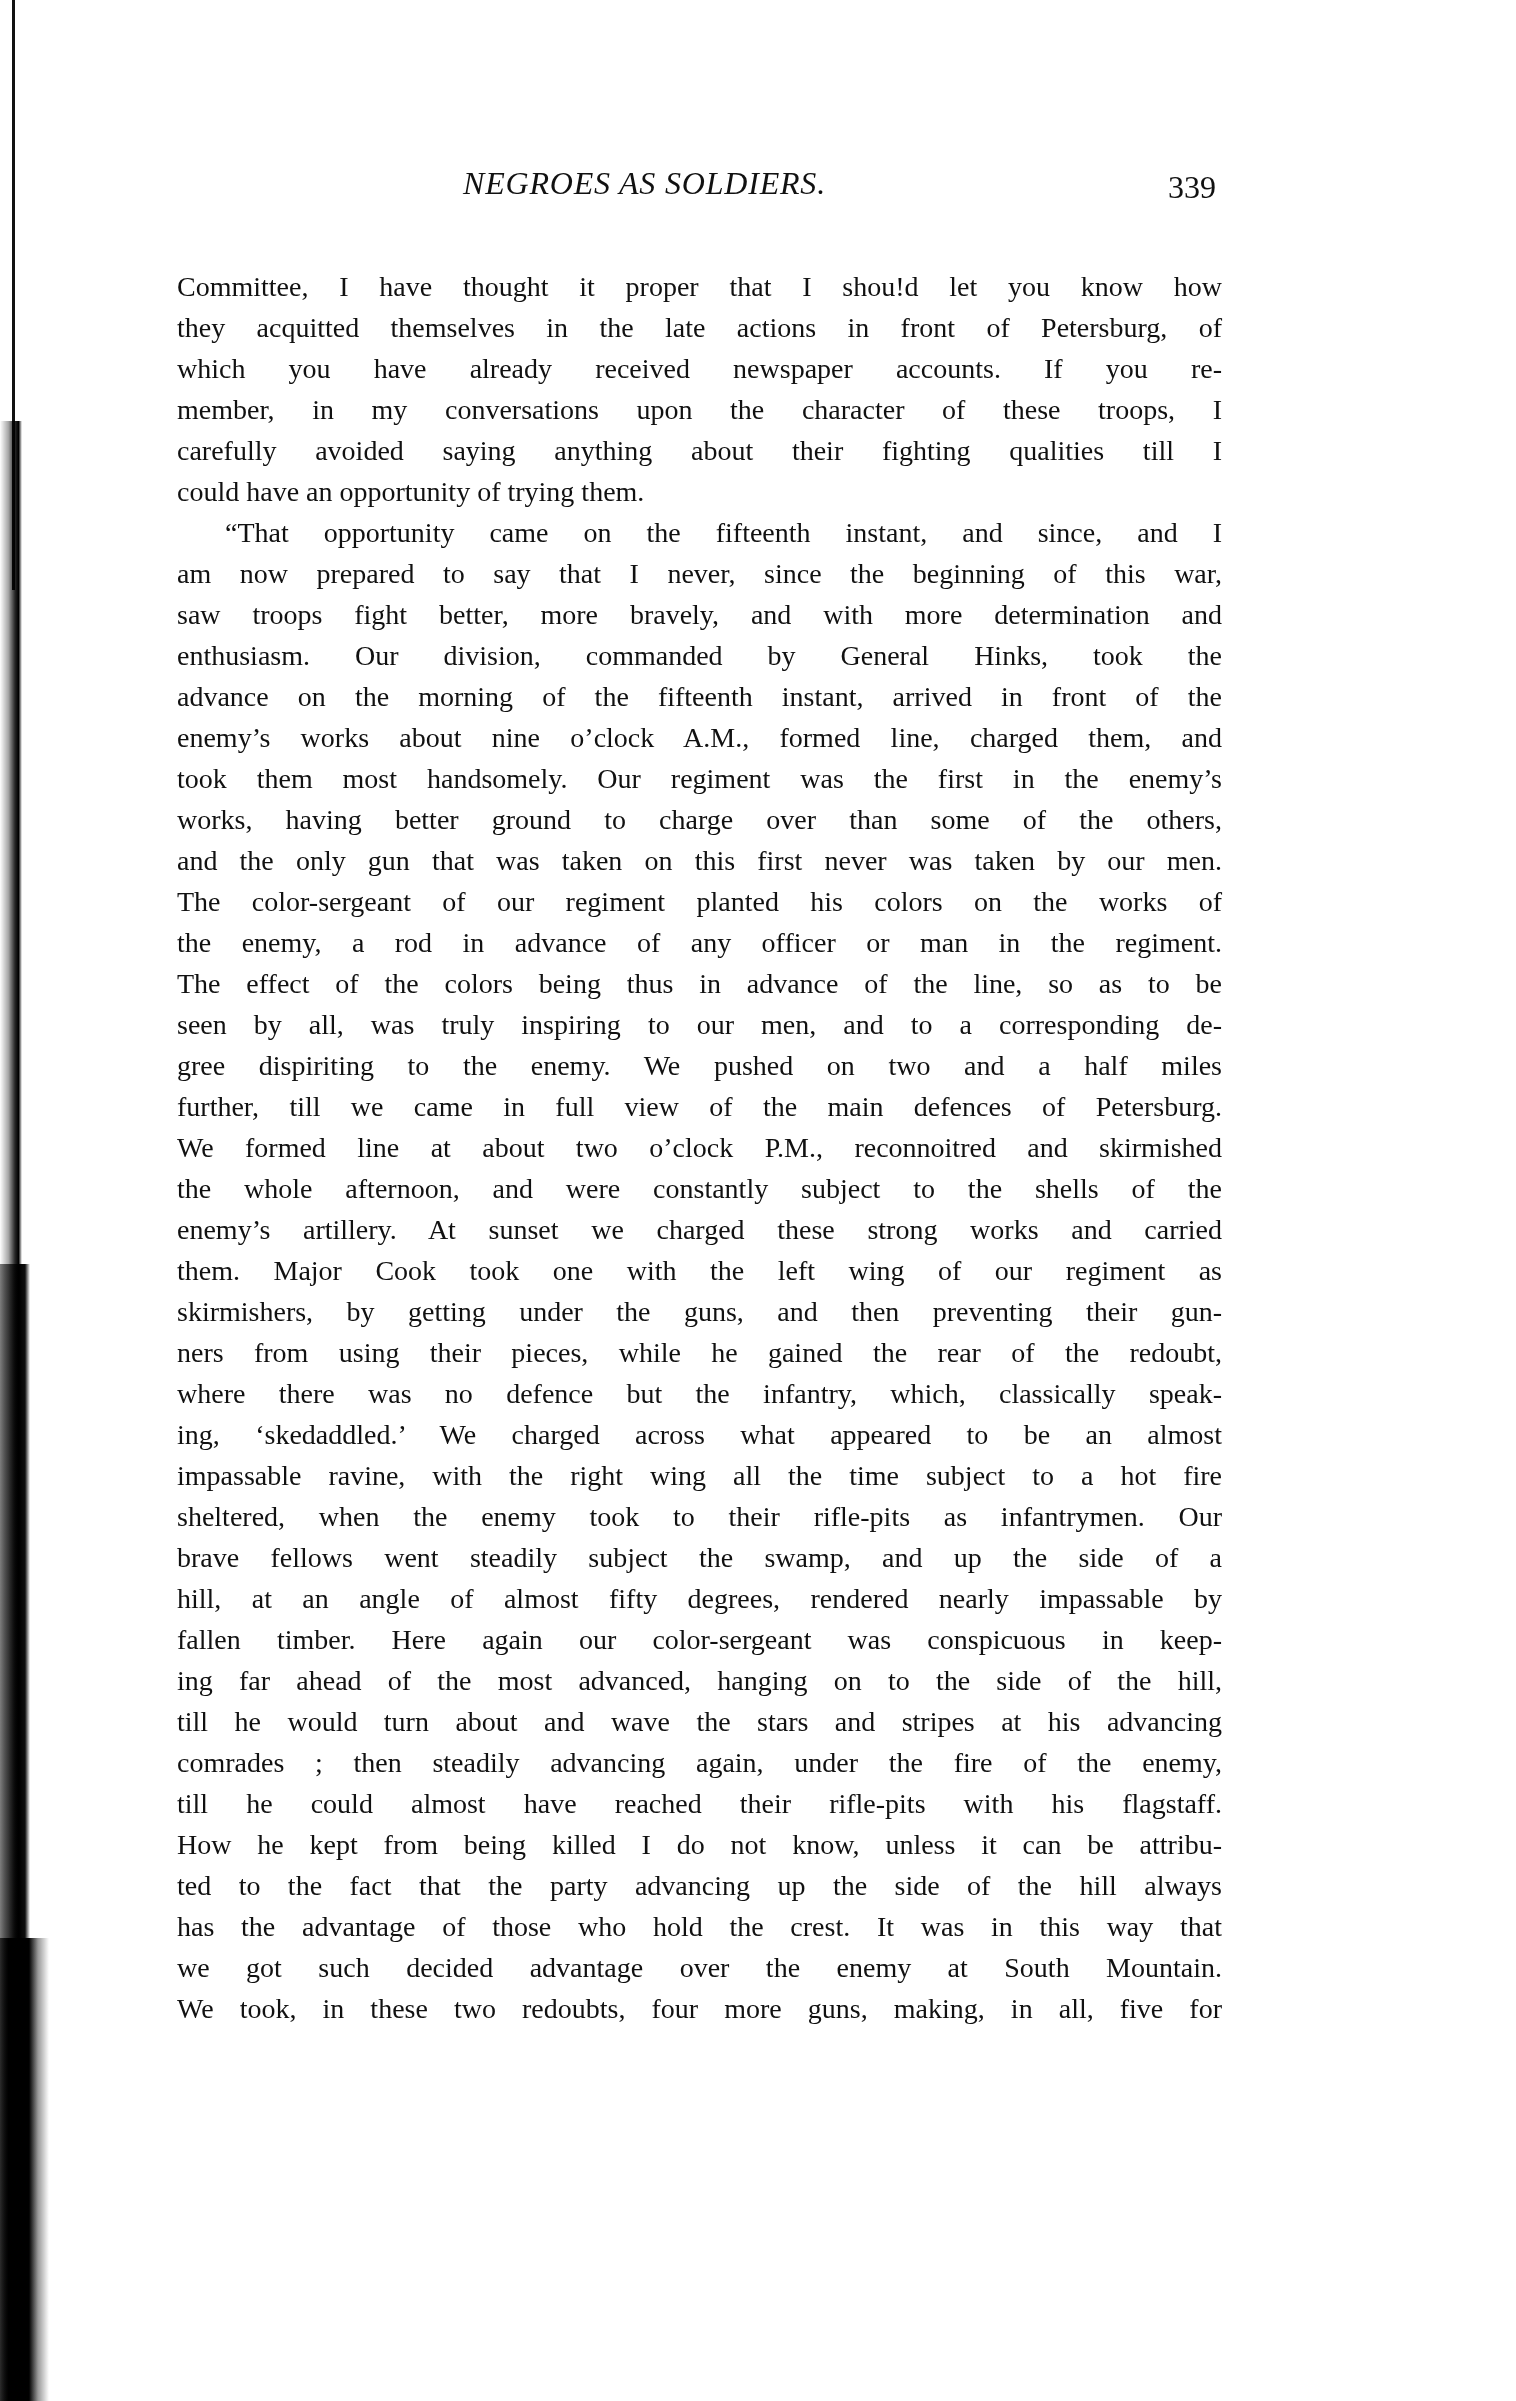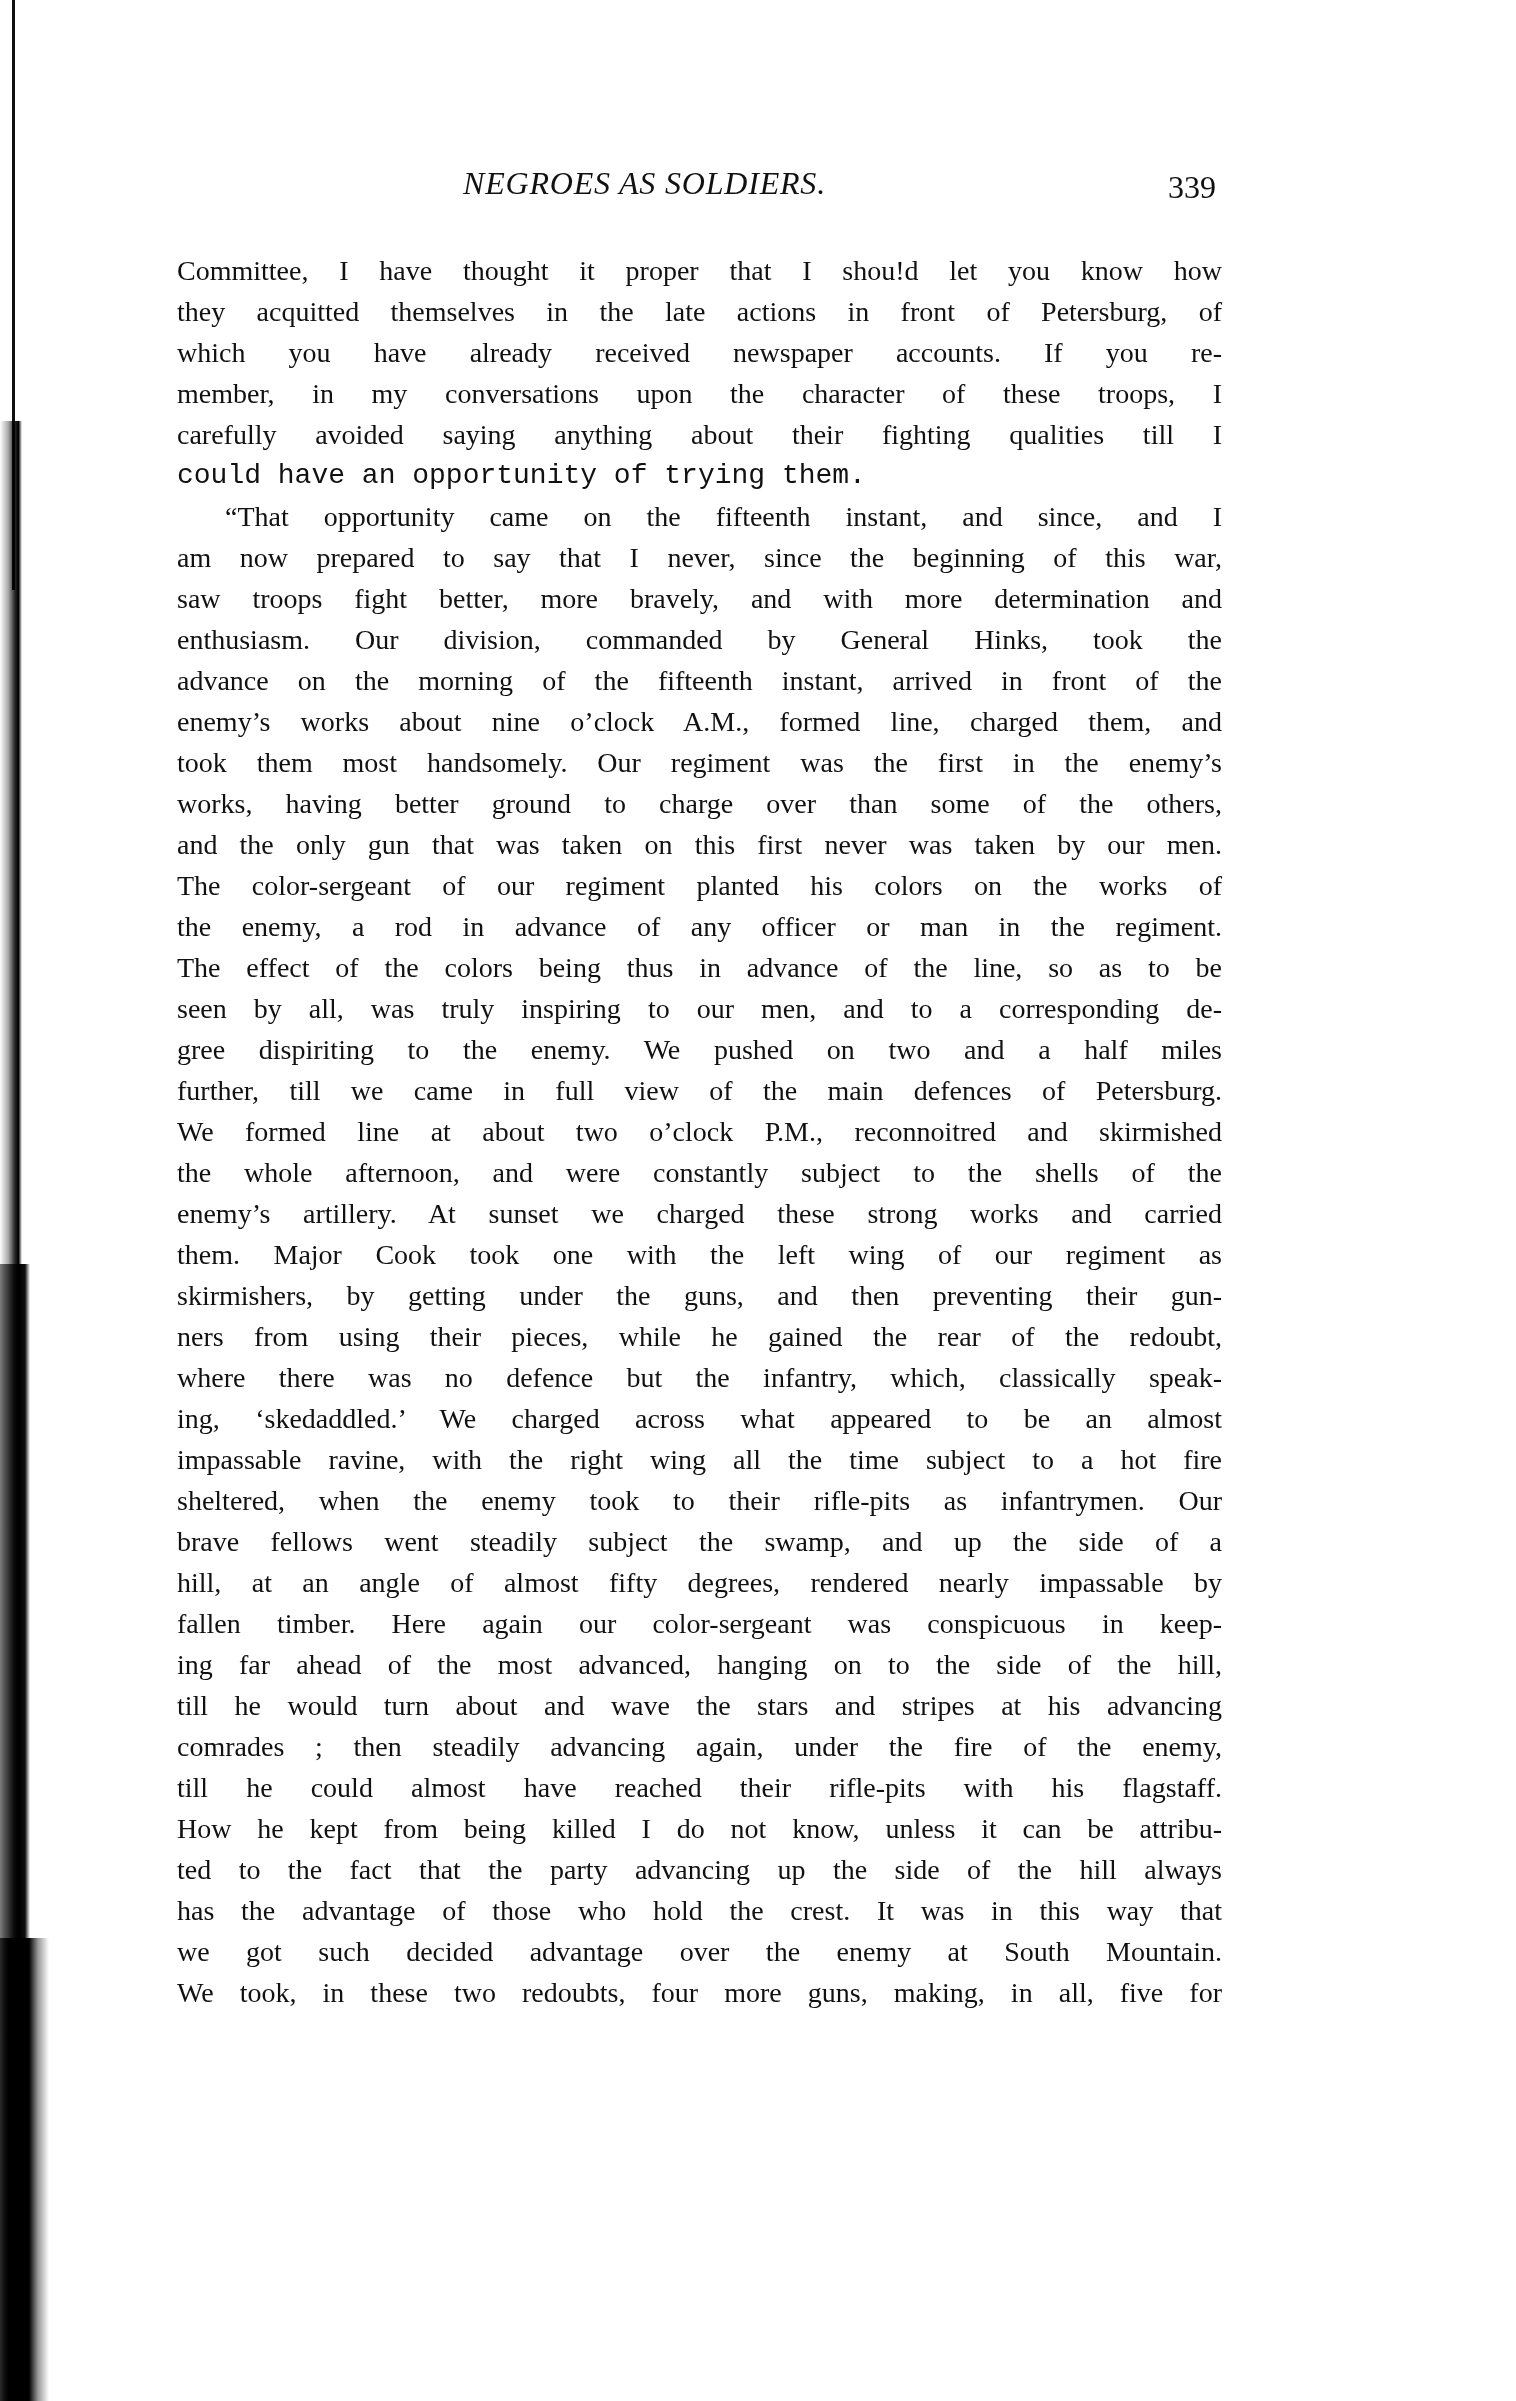--- a/index.html
+++ b/index.html
@@ -81,36 +81,35 @@
     position: absolute;
     left: 1168px;
     top: 169px;
     font-size: 32px;
     white-space: nowrap;
   }
 
   .body-text {
     position: absolute;
     left: 177px;
-    top: 250px;
+    top: 266px;
     width: 1045px;
     font-size: 28px;
     line-height: 41px;
   }
   .line {
     display: block;
     text-align: justify;
     text-align-last: justify;
     white-space: nowrap;
     height: 41px;
     overflow: visible;
   }
   .line.last {
     text-align-last: left;
-    font-family: Liberation Mono, monospace;
   }
   .line.indent {
     padding-left: 48px;
   }
   .line span { white-space: normal; }
   .line-inner {
     display: block;
     width: 100%;
     text-align: justify;
     text-align-last: justify;

